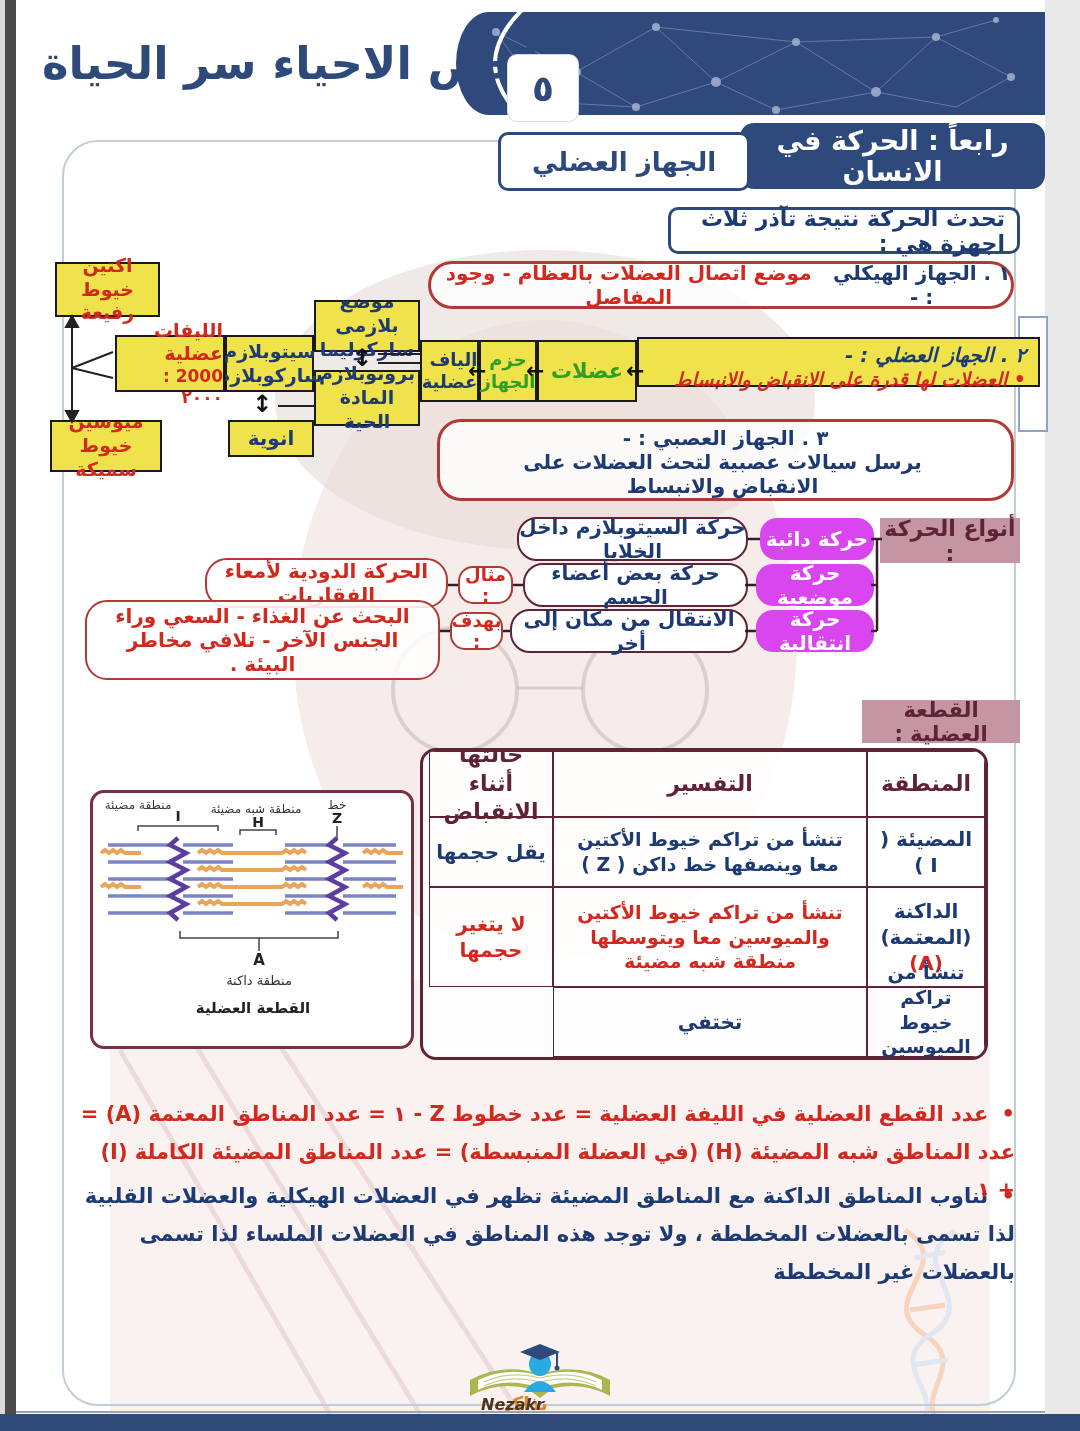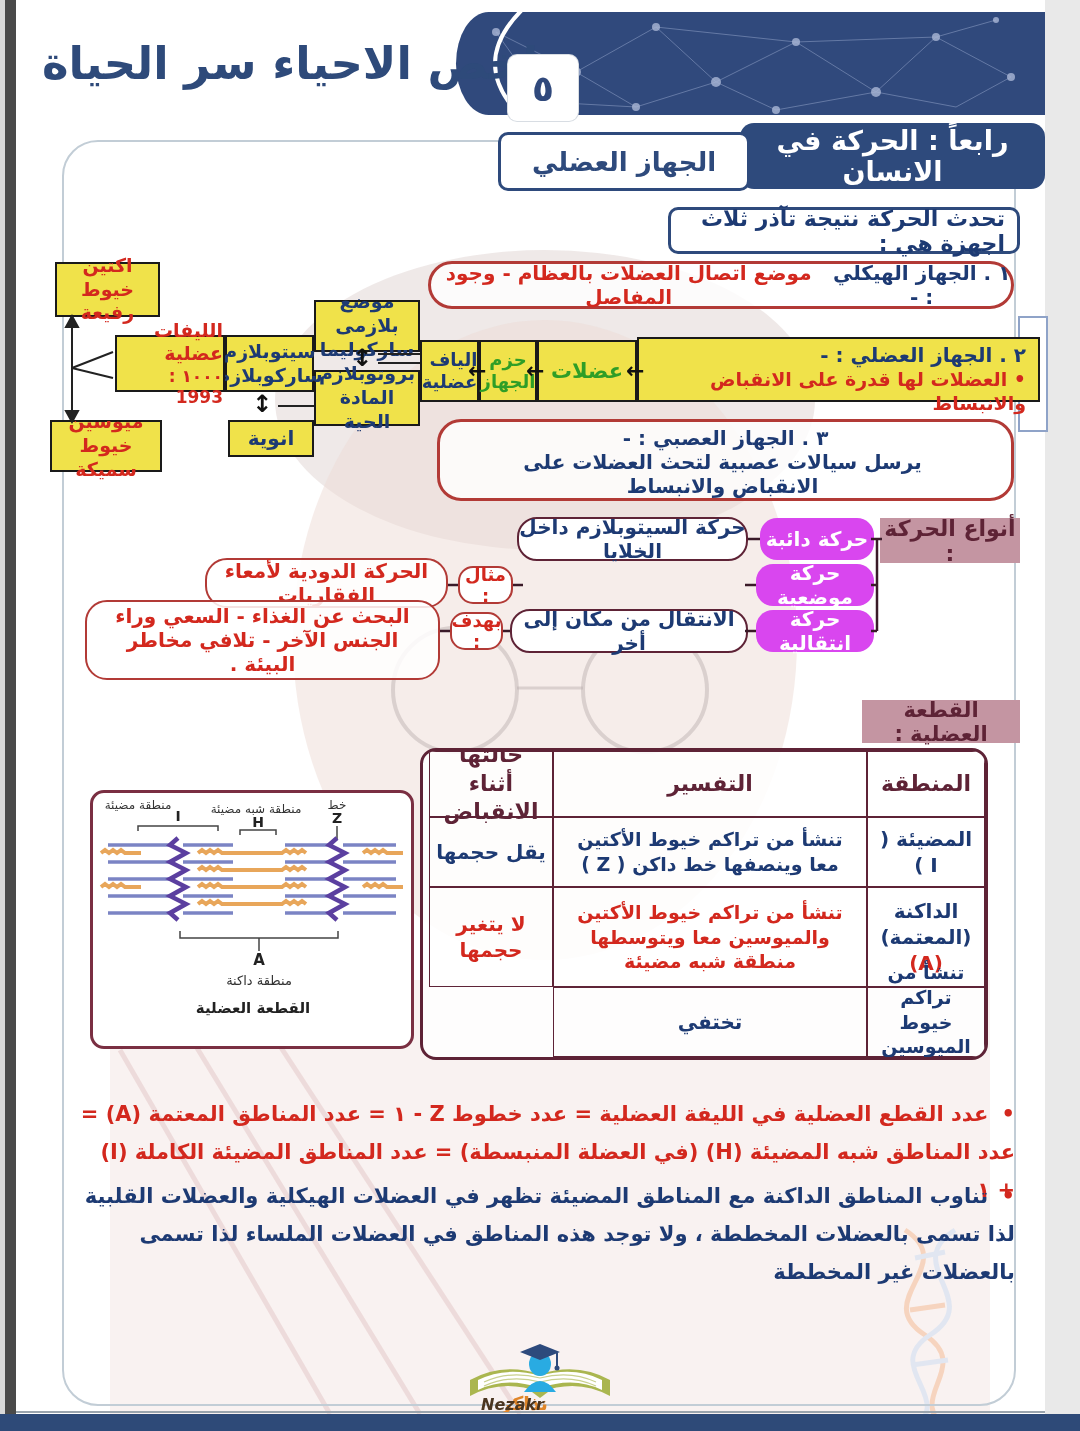--- a/index.html
+++ b/index.html
@@ -158,38 +158,38 @@
 
   <div class="abs secbar ctr rtl">رابعاً : الحركة في الانسان</div>
   <div class="abs subbar ctr rtl">الجهاز العضلي</div>
   <div class="abs introbox rtl">تحدث الحركة نتيجة تآذر ثلاث اجهزة هي :</div>
 
   <div class="abs redbox sys1 ctr rtl">
     <span class="t-blue">١ . الجهاز الهيكلي : -</span>
     <span class="t-red" style="margin-right:6px;">موضع اتصال العضلات بالعظام - وجود المفاصل</span>
   </div>
 
-  <div class="abs ybox rtl" style="left:637px;top:337px;width:403px;height:65px;padding:4px 12px;text-align:right;">
+  <div class="abs ybox rtl" style="left:637px;top:337px;width:403px;height:50px;padding:4px 12px;text-align:right;font-style:italic;">
     <div class="t-blue" style="font-size:20px;">٢ . الجهاز العضلي : -</div>
     <div class="t-red" style="font-size:19px;">• العضلات لها قدرة على الانقباض والانبساط</div>
   </div>
 
   <div class="abs ybox ctr rtl t-green" style="left:537px;top:340px;width:100px;height:62px;font-size:21px;">عضلات</div>
   <div class="abs ybox ctr rtl t-green" style="left:479px;top:340px;width:58px;height:62px;font-size:18px;padding:2px;">حزم الجهاز</div>
   <div class="abs ybox ctr rtl t-blue" style="left:420px;top:340px;width:59px;height:62px;font-size:18px;padding:2px;text-align:right;">الياف عضلية</div>
   <span class="arrow-l" style="left:626px;top:360px;">←</span>
   <span class="arrow-l" style="left:526px;top:360px;">←</span>
   <span class="arrow-l" style="left:468px;top:360px;">←</span>
 
   <div class="abs ybox ctr rtl t-blue" style="left:314px;top:300px;width:106px;height:52px;font-size:19px;padding:2px;">موضع بلازمى ساركوليما</div>
   <div class="abs ybox ctr rtl t-blue" style="left:314px;top:370px;width:106px;height:56px;font-size:19px;padding:2px;">بروتوبلازم المادة الحية</div>
   <div class="abs ybox ctr rtl t-blue" style="left:225px;top:335px;width:89px;height:57px;font-size:19px;padding:2px;">سيتوبلازم ساركوبلازم</div>
   <div class="abs ybox rtl" style="left:115px;top:335px;width:110px;height:57px;display:flex;flex-direction:column;align-items:center;justify-content:center;">
     <div class="t-red" style="font-size:19px;">الليفات عضلية</div>
-    <div class="t-red" style="font-size:17px;">١٠٠٠ : 1993</div>
+    <div class="t-red" style="font-size:17px;">2000 : ٢٠٠٠</div>
   </div>
   <div class="abs ybox ctr rtl t-blue" style="left:228px;top:420px;width:86px;height:37px;font-size:20px;">انوية</div>
   <div class="abs ybox ctr rtl t-red" style="left:55px;top:262px;width:105px;height:55px;font-size:19px;padding:2px;">اكتين خيوط رفيعة</div>
   <div class="abs ybox ctr rtl t-red" style="left:50px;top:420px;width:112px;height:52px;font-size:19px;padding:2px;">ميوسين خيوط سميكة</div>
 
   <span class="arrow-v" style="left:352px;top:346px;">↕</span>
   <span class="arrow-v" style="left:252px;top:392px;">↕</span>
   <svg class="abs" style="left:0;top:0;z-index:5;pointer-events:none;" width="1080" height="1431">
     <g stroke="#222222" stroke-width="2" fill="#222222">
       <line x1="378" y1="354" x2="420" y2="354"></line>
@@ -219,20 +219,21 @@
 
   <div class="abs redbox sys3 ctr rtl" style="flex-wrap:wrap;">
     <span class="t-blue">٣ . الجهاز العصبي : -</span>
     <span class="t-blue" style="margin-right:6px;max-width:430px;">يرسل سيالات عصبية لتحث العضلات على الانقباض والانبساط</span>
   </div>
 
   <div class="abs mv-head ctr rtl">أنواع الحركة :</div>
   <div class="abs pill ctr rtl" style="left:760px;top:518px;width:114px;height:42px;">حركة دائبة</div>
   <div class="abs descbox ctr rtl" style="left:517px;top:517px;width:231px;height:44px;">حركة السيتوبلازم داخل الخلايا</div>
   <div class="abs pill ctr rtl" style="left:756px;top:564px;width:118px;height:42px;">حركة موضعية</div>
+  <div class="abs descbox ctr rtl" style="left:523px;top:563px;width:225px;height:44px;">حركة بعض أعضاء الجسم</div>
   <div class="abs linkpill ctr rtl" style="left:458px;top:566px;width:55px;height:38px;">مثال :</div>
   <div class="abs detailbox ctr rtl" style="left:205px;top:558px;width:243px;height:50px;">الحركة الدودية لأمعاء الفقاريات</div>
   <div class="abs pill ctr rtl" style="left:756px;top:610px;width:118px;height:42px;">حركة انتقالية</div>
   <div class="abs descbox ctr rtl" style="left:510px;top:609px;width:238px;height:44px;">الانتقال من مكان إلى أخر</div>
   <div class="abs linkpill ctr rtl" style="left:450px;top:612px;width:53px;height:38px;">بهدف :</div>
   <div class="abs detailbox ctr rtl" style="left:85px;top:600px;width:355px;height:80px;padding:4px 16px;">البحث عن الغذاء - السعي وراء الجنس الآخر - تلافي مخاطر البيئة .</div>
 
   <div class="abs sarc-label ctr rtl">القطعة العضلية :</div>
 
   <div class="abs tablewrap">

